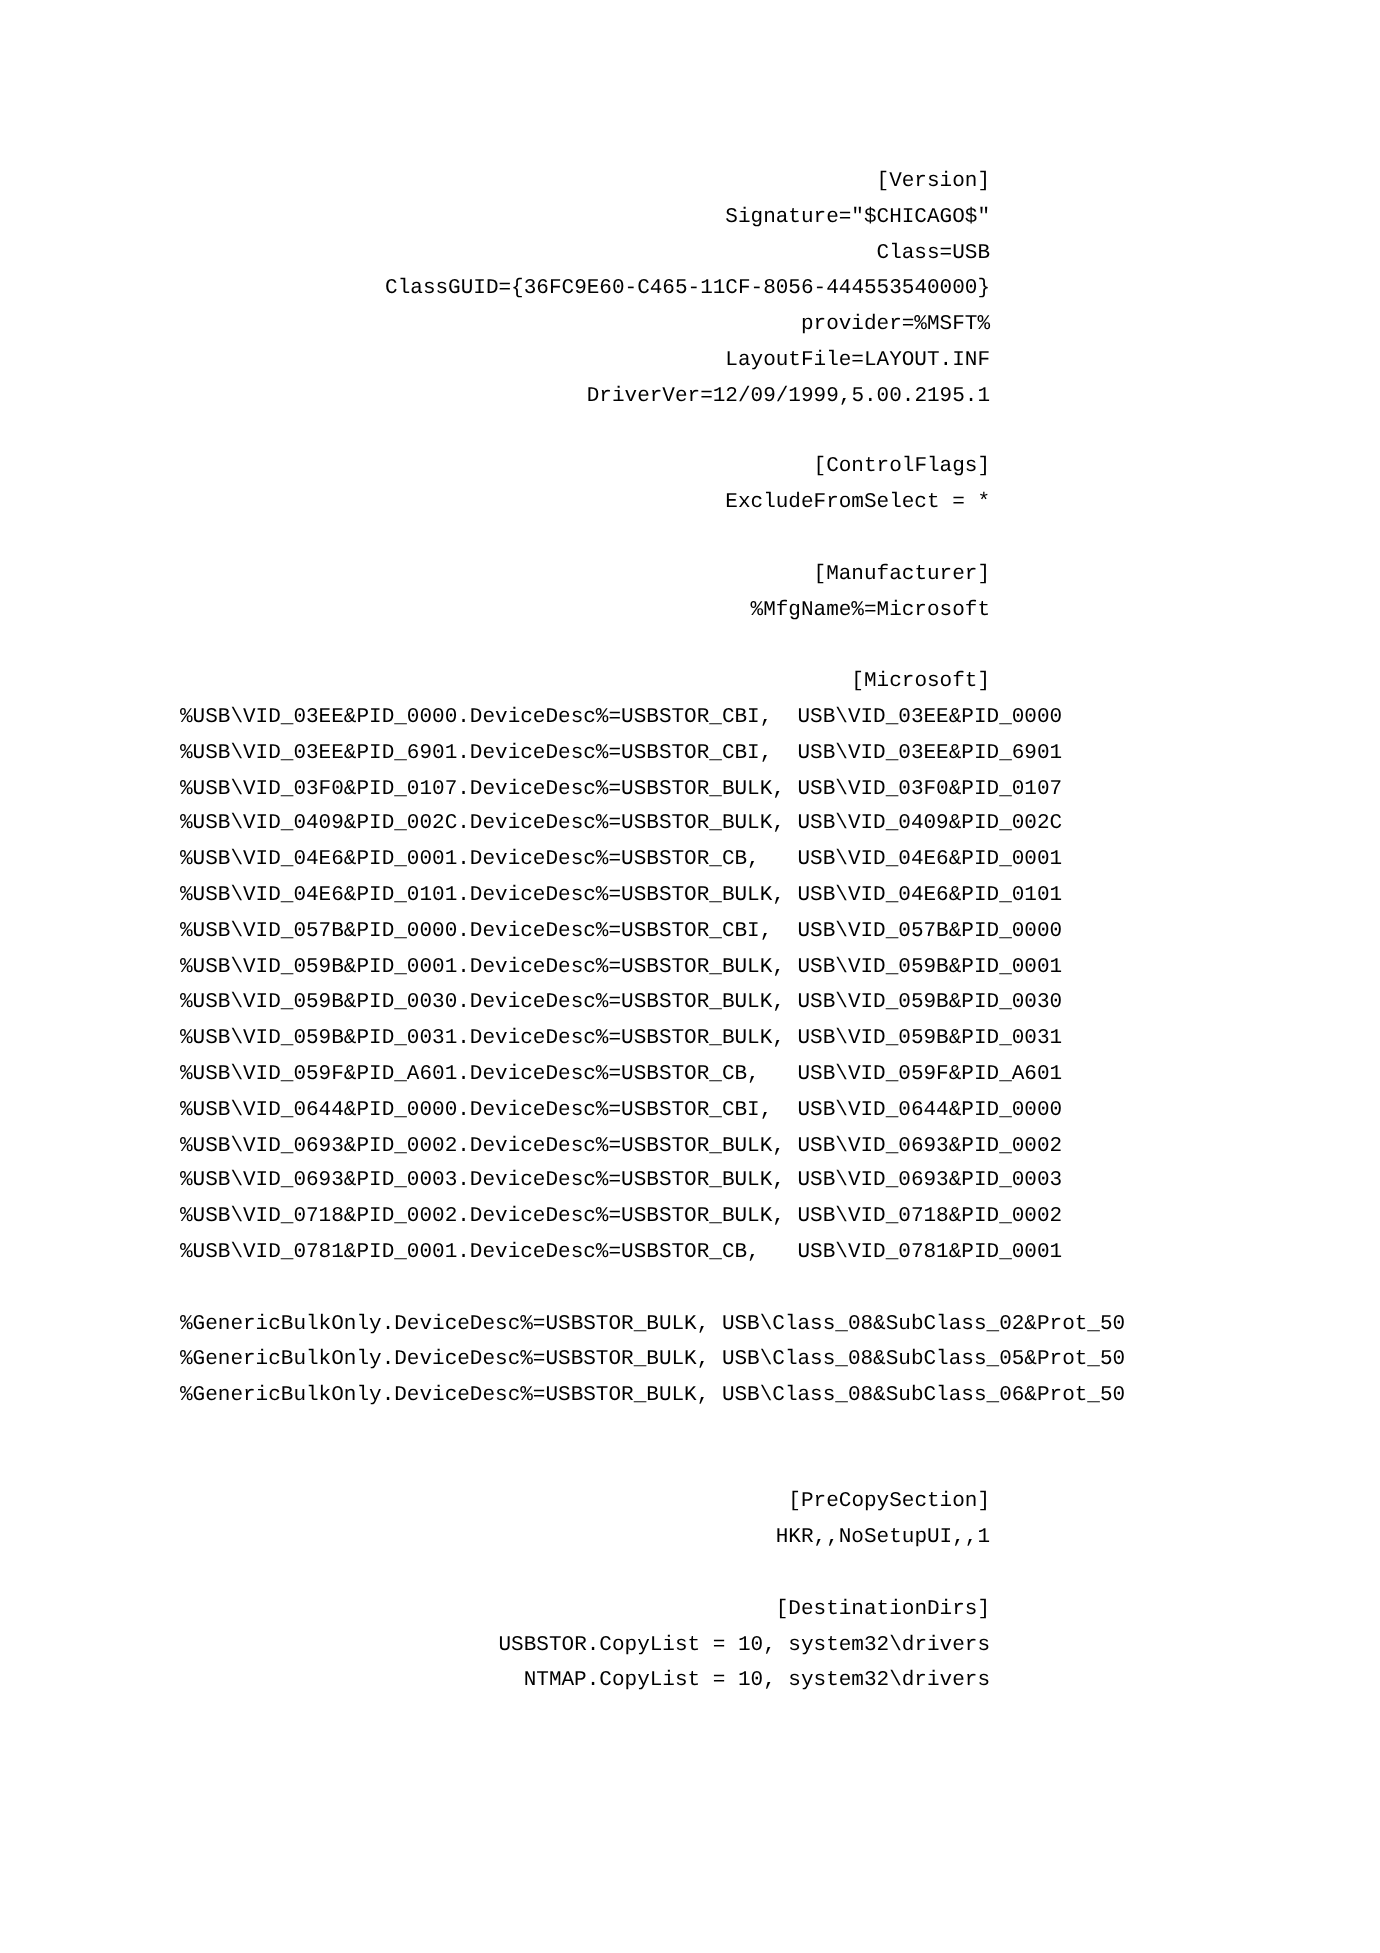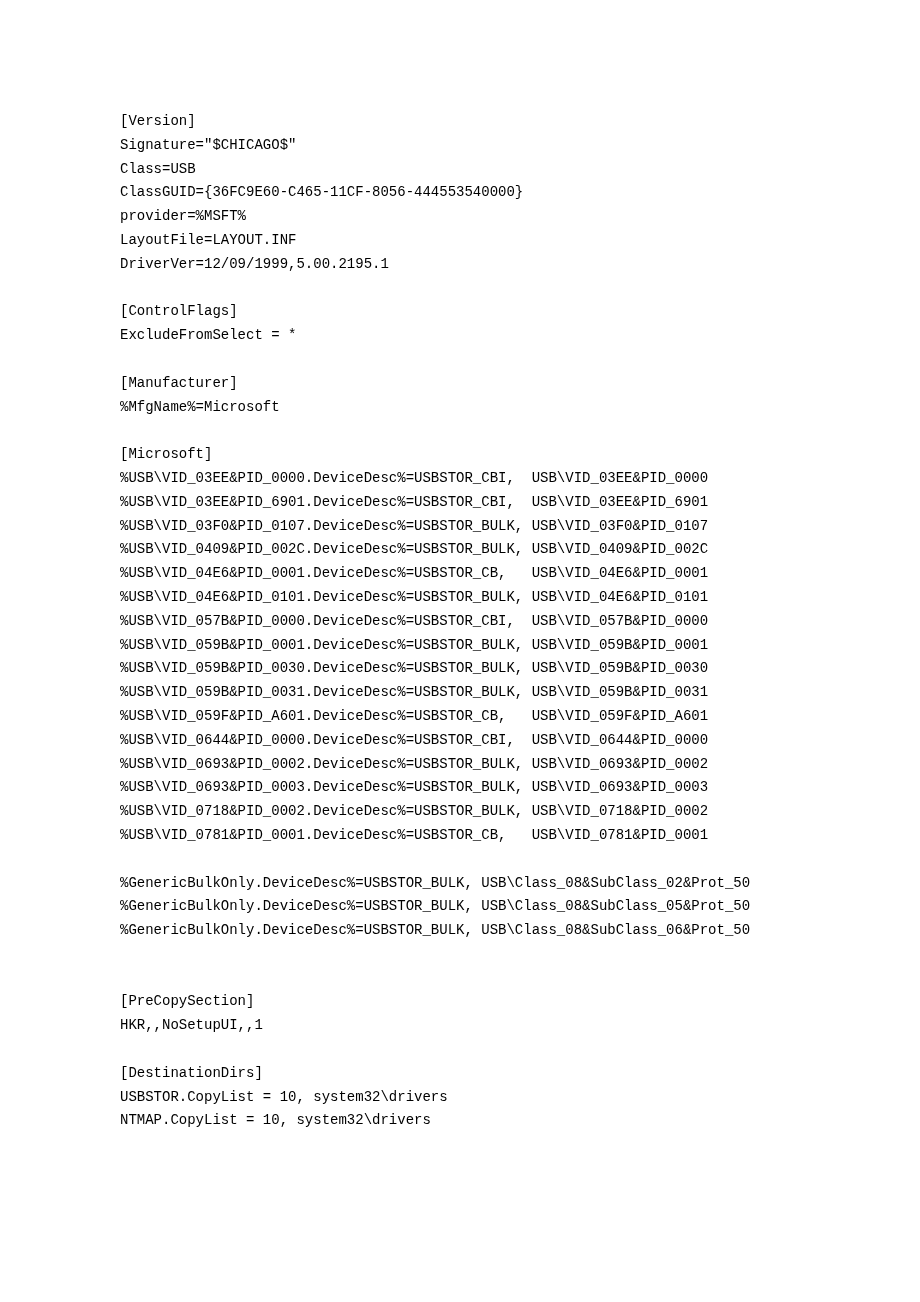--- a/index.html
+++ b/index.html
@@ -10,20 +10,21 @@
     font-size: 14px;
     color: #000000;
     line-height: 1.7;
   }
   .page {
     width: 780px;
     min-height: 1302px;
     padding: 110px 120px 0 120px;
     box-sizing: border-box;
     white-space: pre;
+    text-align: right;
   }
 </style>
 </head>
 <body>
 
 <div class="page"><span>[Version]
 Signature="$CHICAGO$"
 Class=USB
 ClassGUID={36FC9E60-C465-11CF-8056-444553540000}
 provider=%MSFT%

